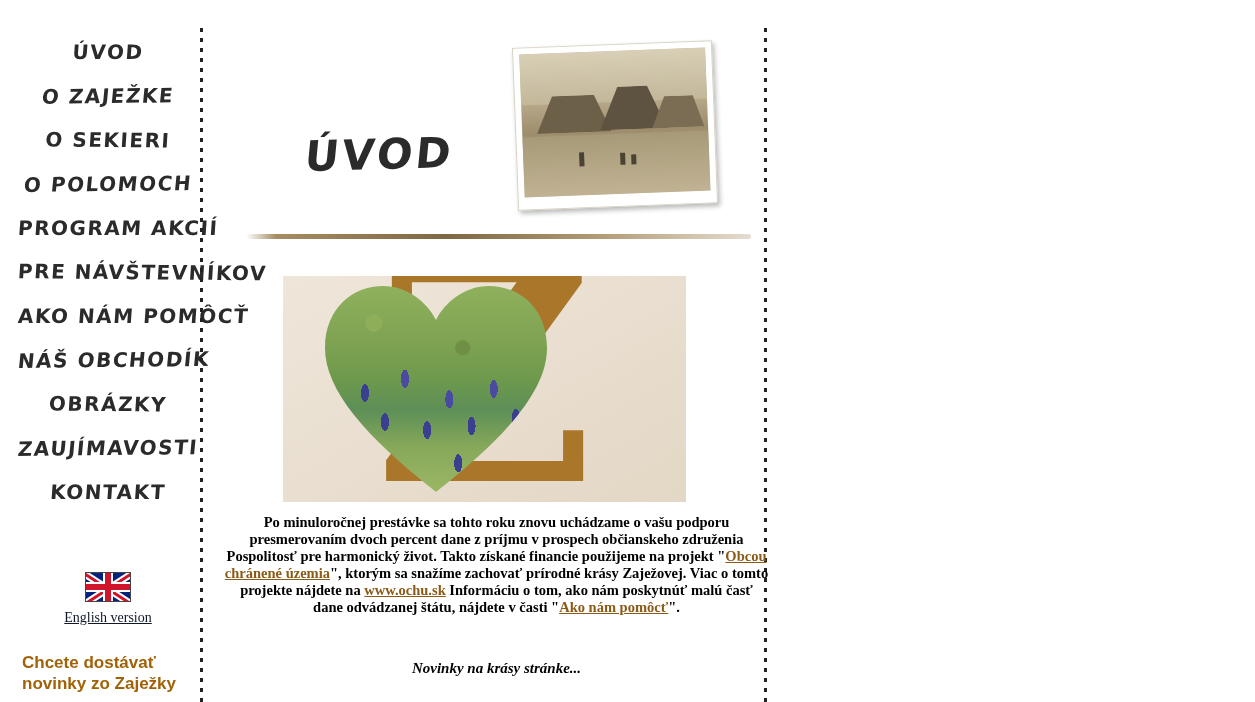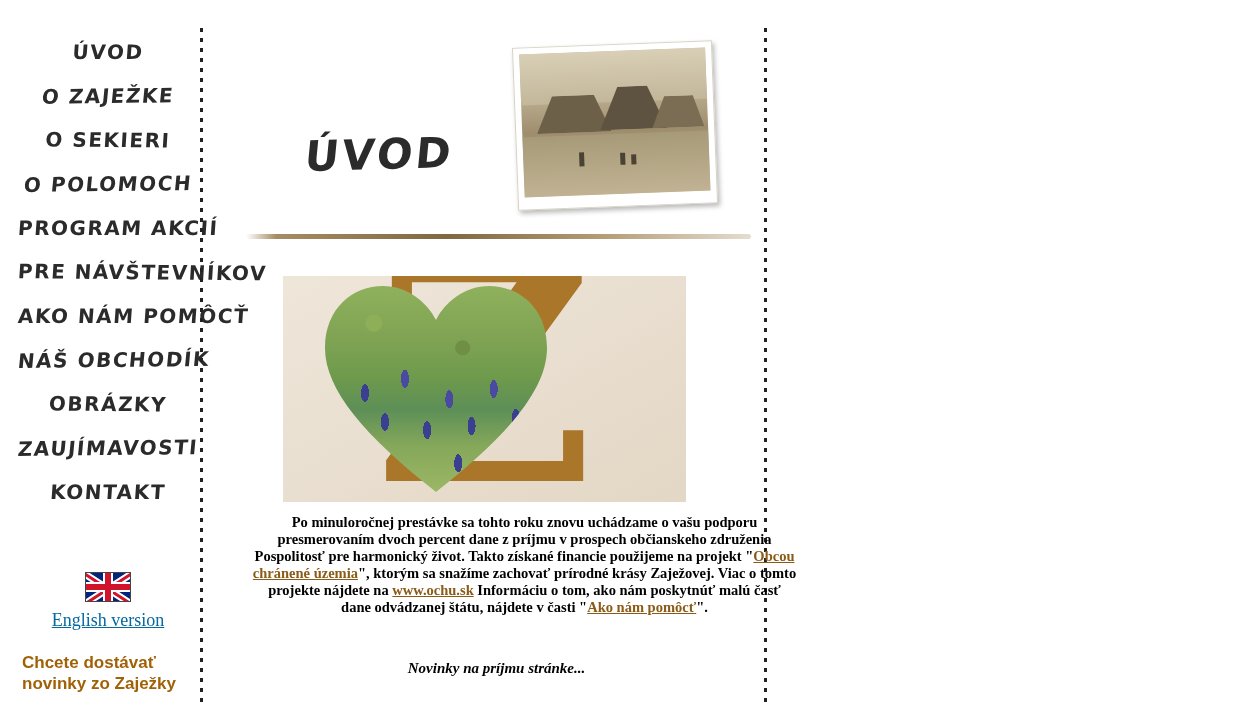--- a/index.html
+++ b/index.html
@@ -143,22 +143,22 @@
   .uk-flag .vr {
     position: absolute;
     top: 0; left: 19px;
     width: 6px; height: 28px;
     background: #cf142b;
   }
   .english-link {
     display: block;
     margin-top: 8px;
     font-family: "Liberation Serif", serif;
-    font-size: 18px;
-    color: #0369a1;
+    font-size: 14px;
+    color: #0f172a;
     text-decoration: underline;
     cursor: pointer;
   }
 
   
   .newsletter {
     position: absolute;
     left: 22px;
     top: 652px;
     width: 175px;
@@ -313,21 +313,20 @@
     position: absolute;
     left: 224px;
     top: 514px;
     width: 545px;
     text-align: center;
     font-family: "Liberation Serif", serif;
     font-weight: bold;
     font-size: 14.5px;
     line-height: 17px;
     color: #000;
-    margin-left: 28px;
   }
   .intro-text a {
     color: #8a5a17;
     text-decoration: underline;
     cursor: pointer;
   }
 
   .news-heading {
     position: absolute;
     left: 224px;
@@ -395,15 +394,15 @@
   <div class="brush-rule"></div>
 
   <div class="hero">
     <div class="zchar">Z</div>
     <div class="heart"></div>
     <div class="heart-iris"></div>
   </div>
 
   <div class="intro-text"><span>Po minuloročnej prestávke sa tohto roku znovu uchádzame o vašu podporu presmerovaním dvoch percent dane z príjmu v prospech občianskeho združenia Pospolitosť pre harmonický život. Takto získané financie použijeme na projekt "</span><a>Obcou chránené územia</a><span>", ktorým sa snažíme zachovať prírodné krásy Zaježovej. Viac o tomto projekte nájdete na </span><a>www.ochu.sk</a><span> Informáciu o tom, ako nám poskytnúť malú časť dane odvádzanej štátu, nájdete v časti "</span><a>Ako nám pomôcť</a><span>".</span></div>
 
-  <div class="news-heading">Novinky na príjmu stránke...</div>
+  <div class="news-heading">Novinky na krásy stránke...</div>
 
 </div>
 
 </body></html>

